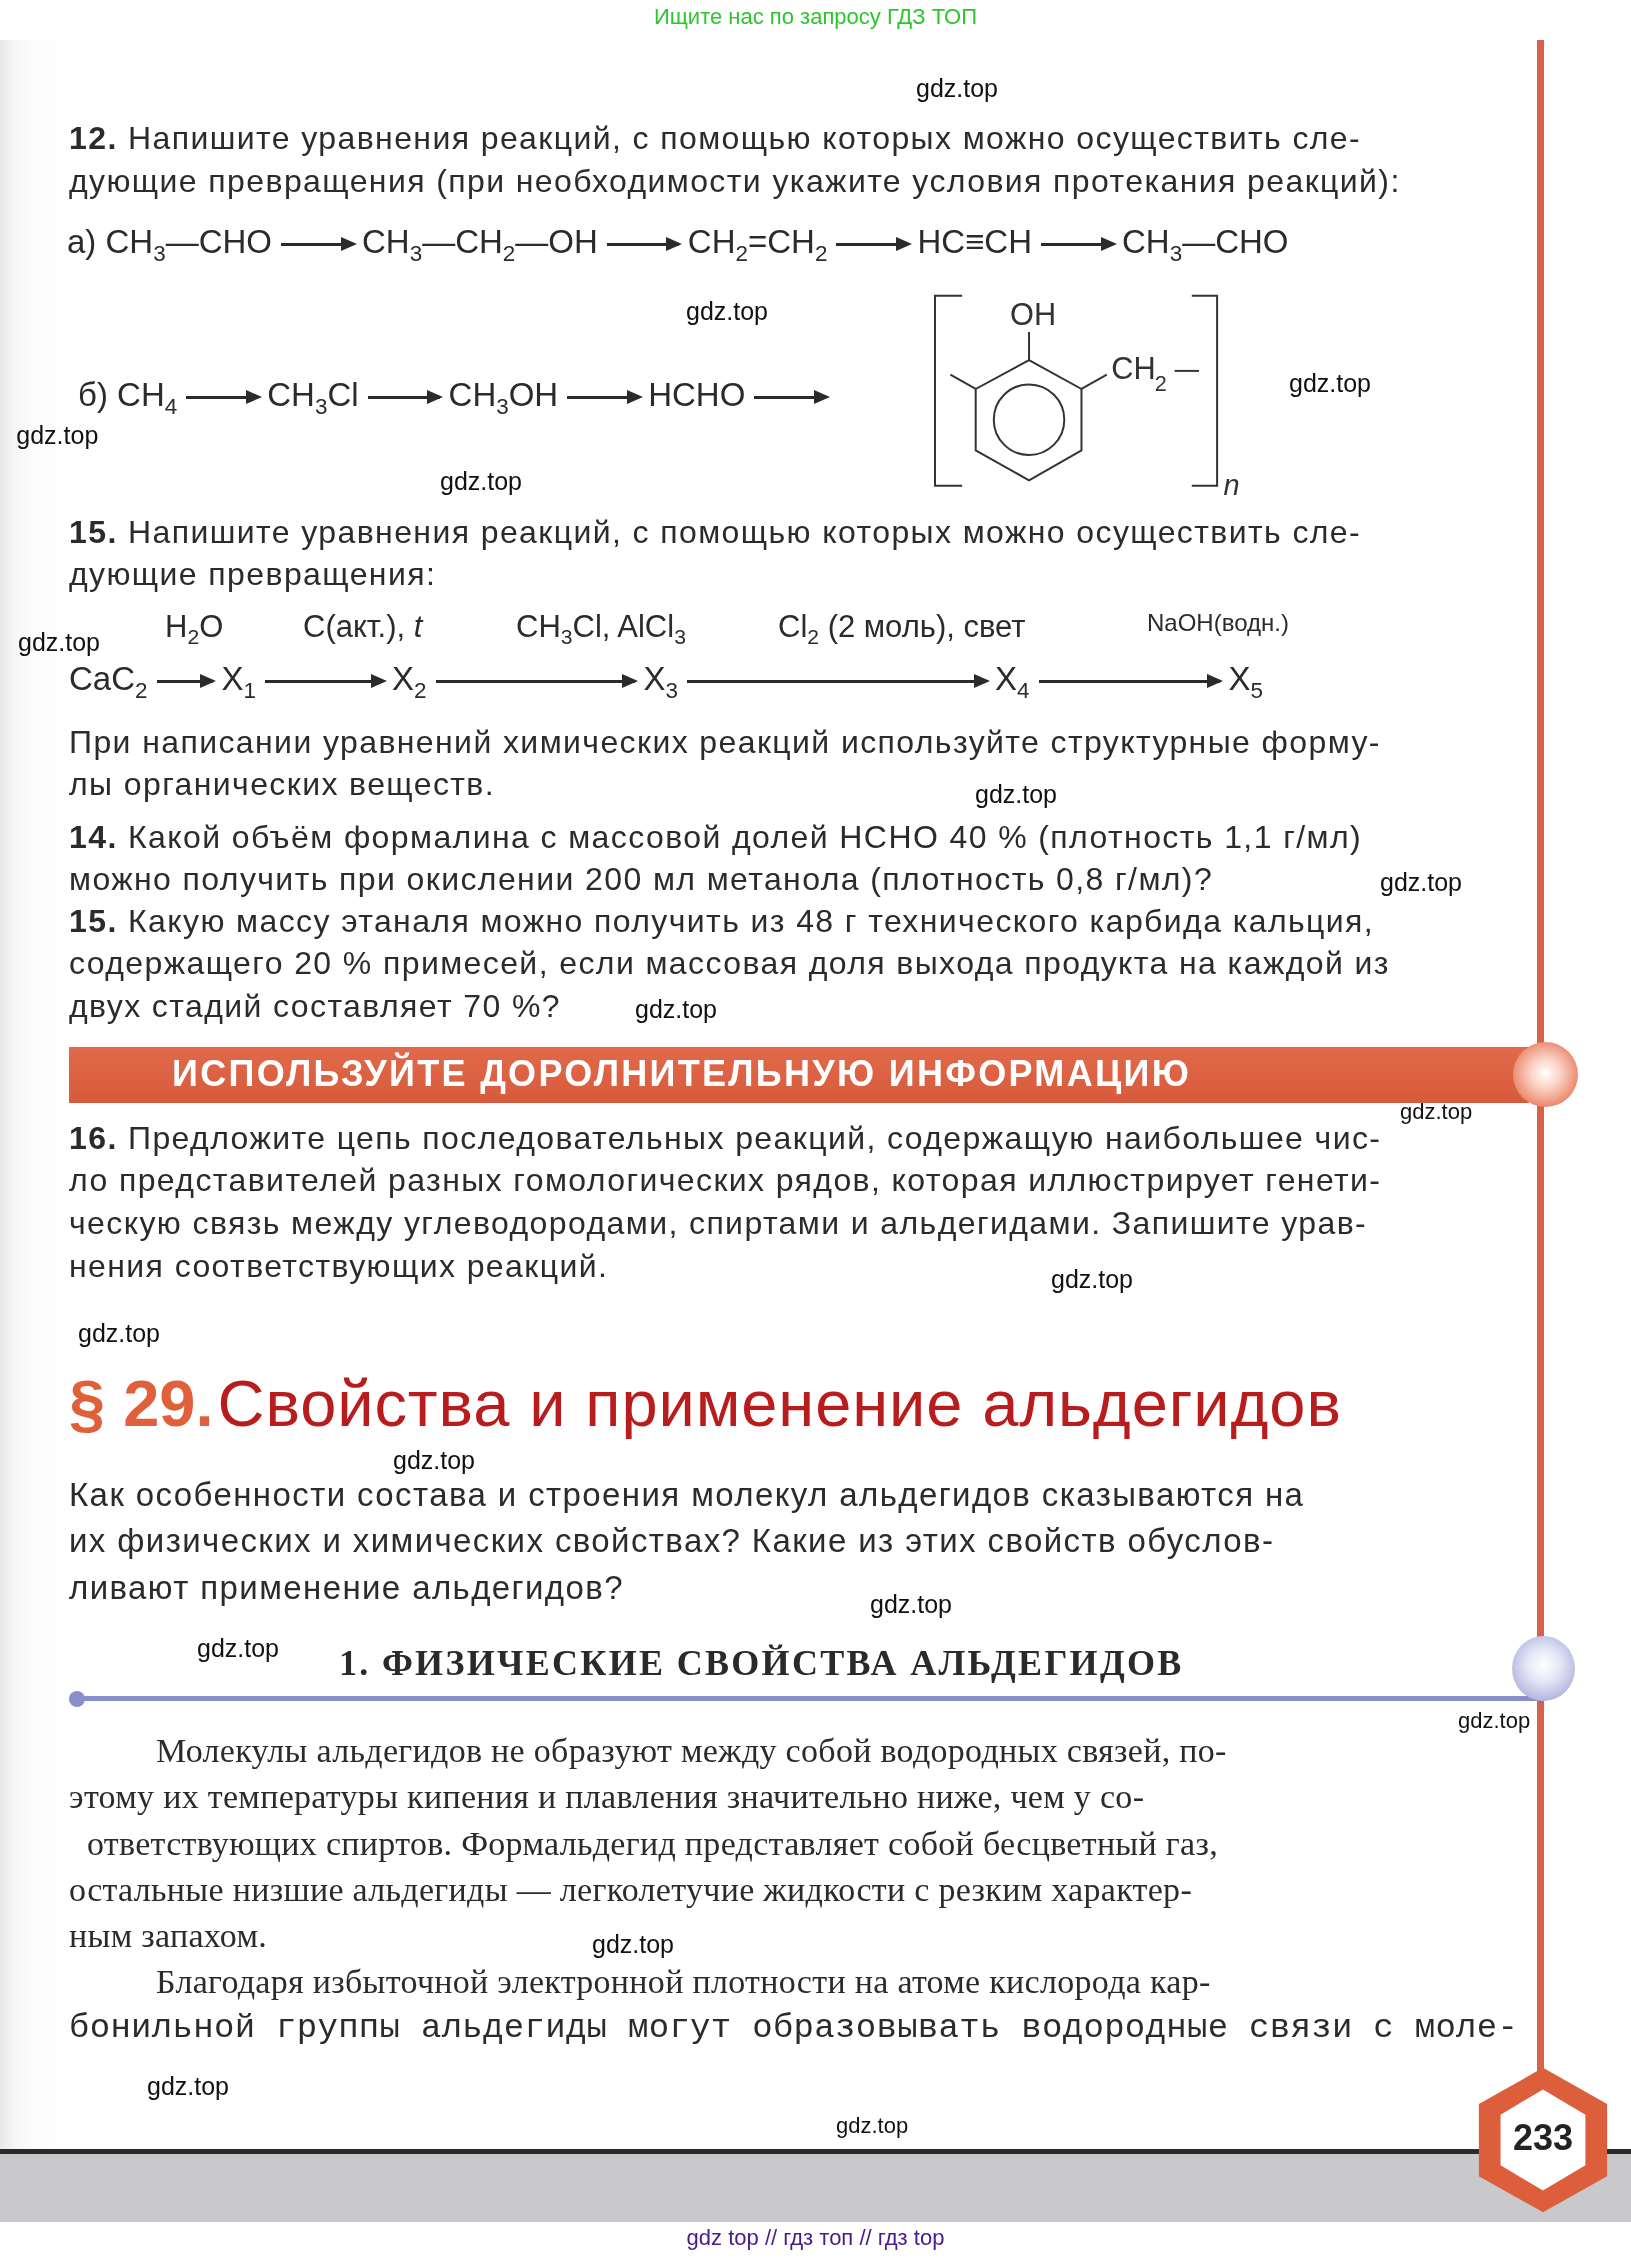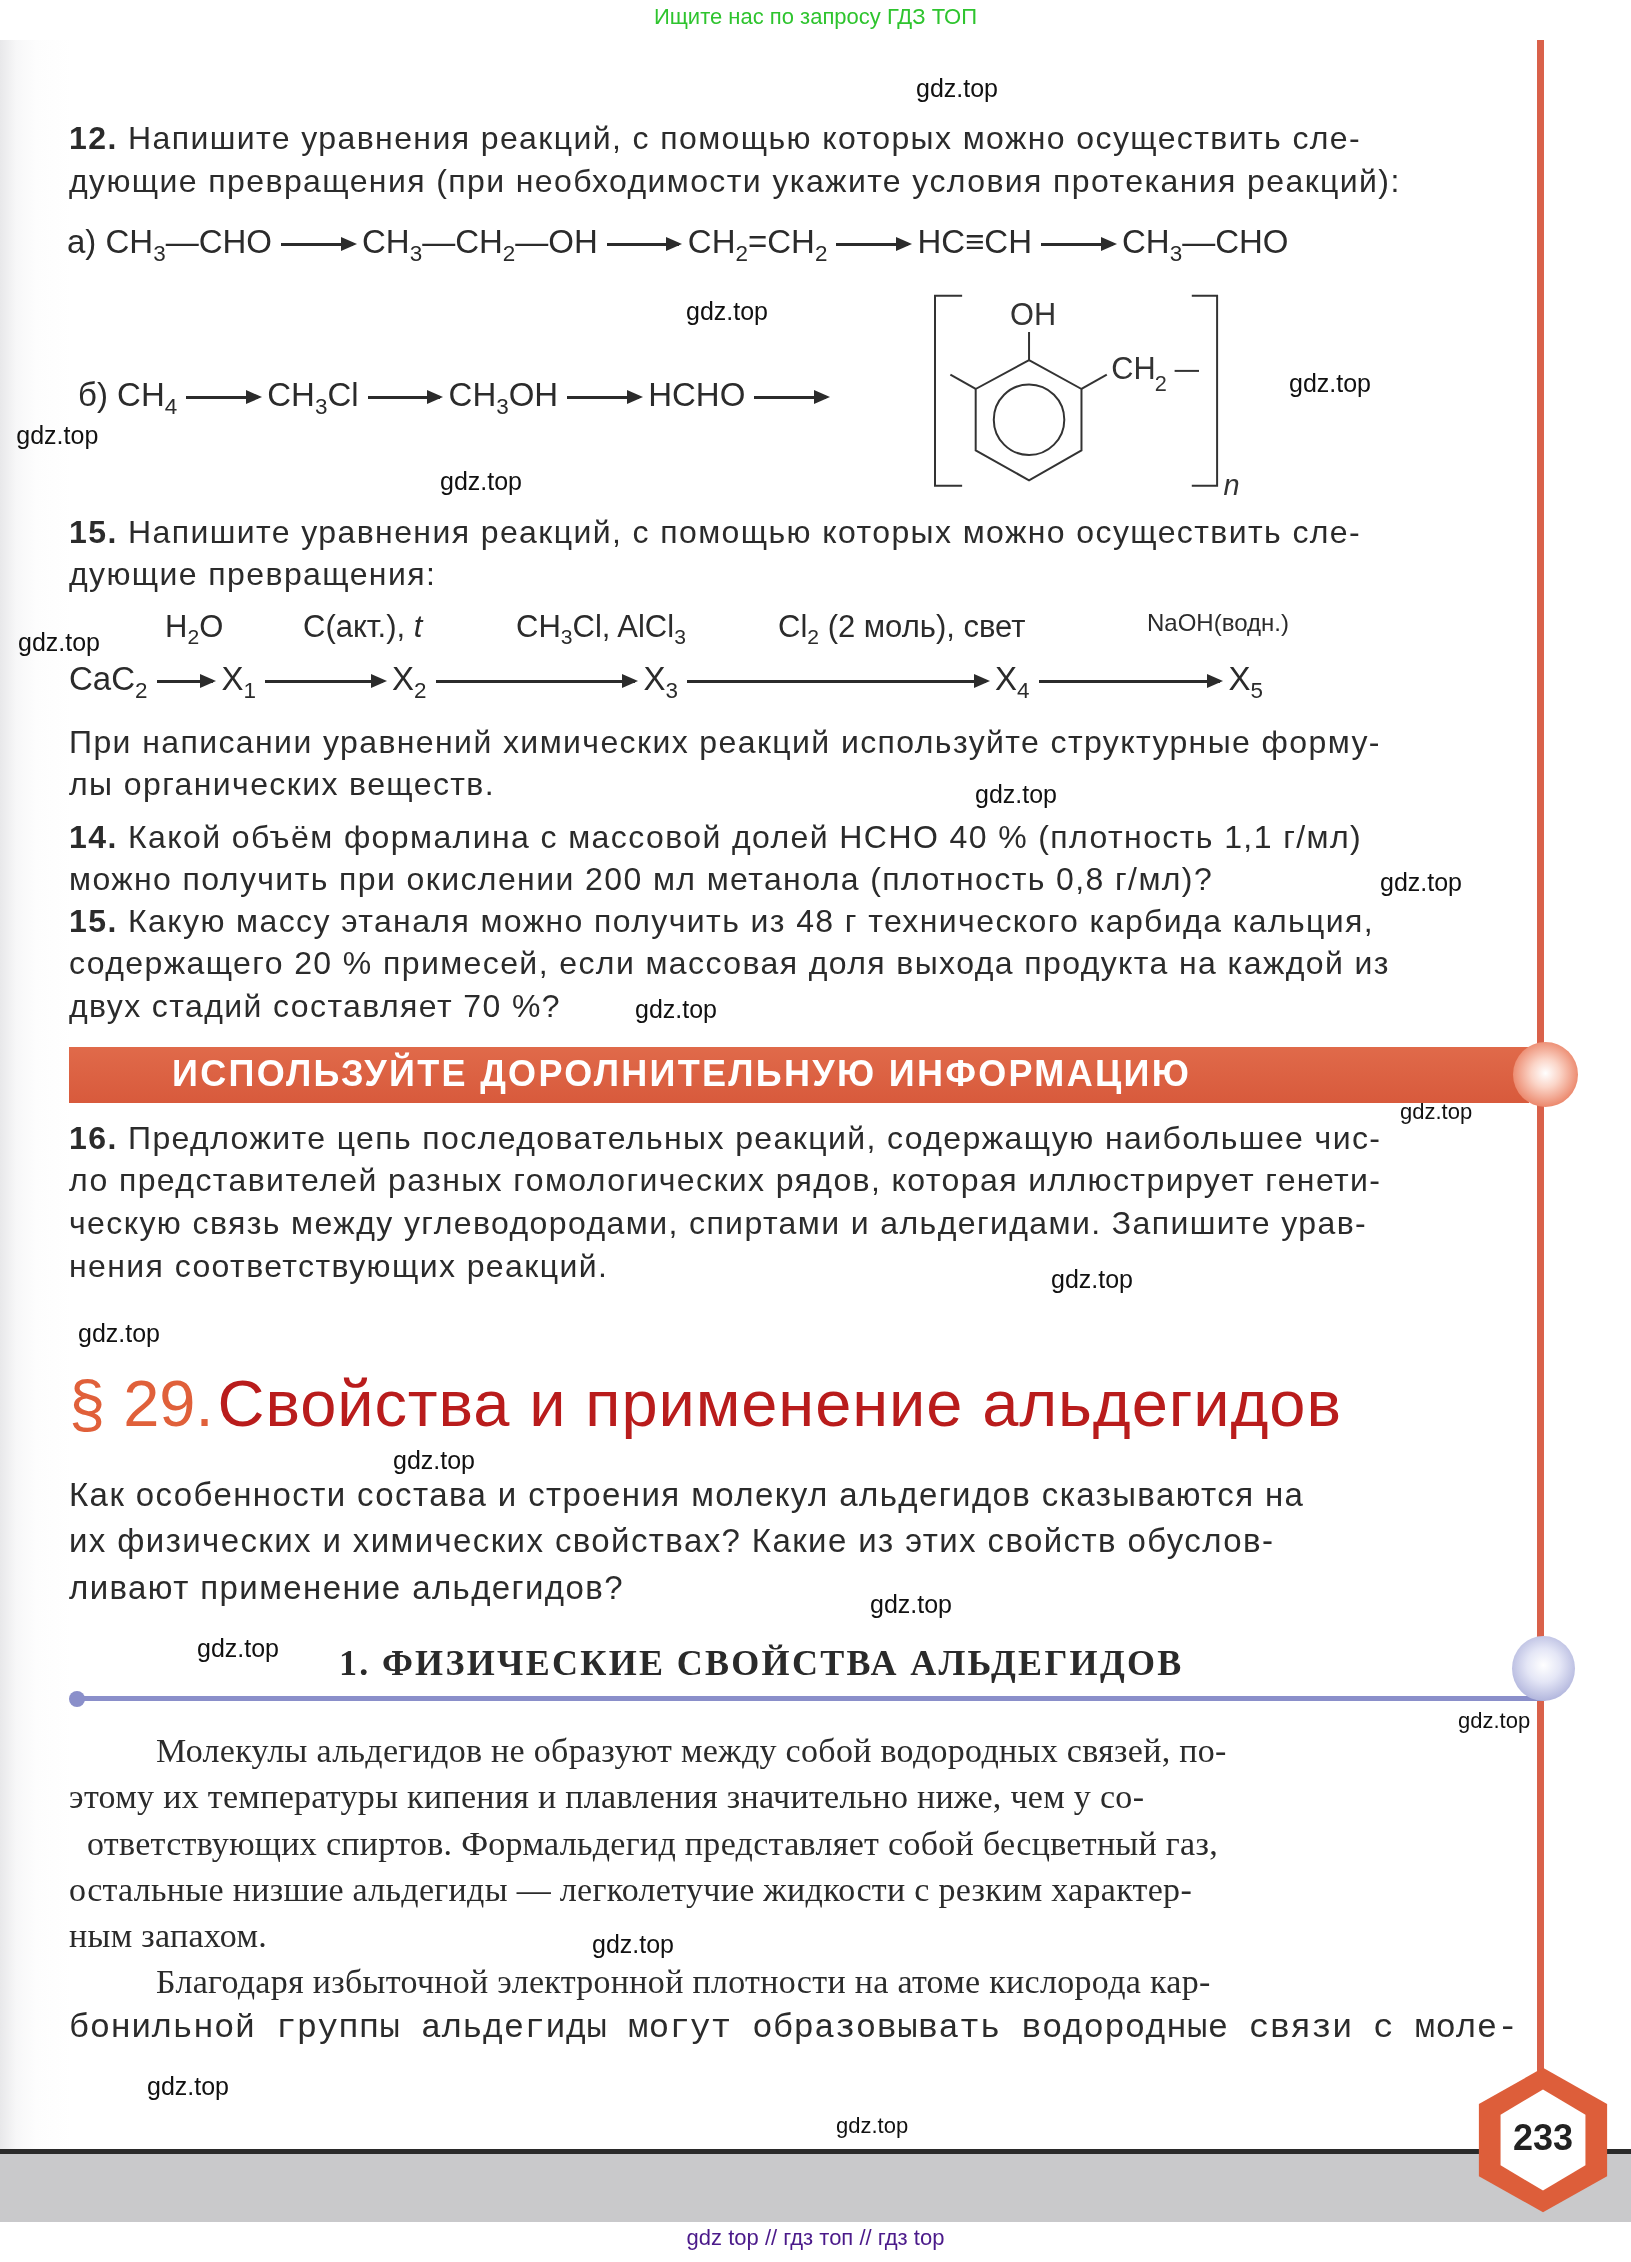--- a/index.html
+++ b/index.html
@@ -24,21 +24,21 @@
   .banner { position:absolute; left:69px; top:1047px; width:1460px; height:56px;
             background:linear-gradient(#e06a4a, #d85a3c); }
   .banner-text { position:absolute; left:172px; top:1053px; color:#ffffff; font-weight:bold;
                  font-size:36px; letter-spacing:2.3px; }
   .orange-ball { position:absolute; left:1513px; top:1042px; width:65px; height:65px; border-radius:50%;
                  background:radial-gradient(circle at 50% 48%, #ffffff 0%, #fbd5c8 30%, #ec8b70 70%, #de6648 100%); }
   .blue-rule { position:absolute; left:76px; top:1696px; width:1470px; height:5.4px; background:#8a8fca; border-radius:2.7px; }
   .blue-dot { position:absolute; left:69px; top:1691px; width:16.3px; height:16.3px; border-radius:50%; background:#8a8fca; }
   .blue-ball { position:absolute; left:1512px; top:1636px; width:63px; height:65px; border-radius:50%;
                background:radial-gradient(circle at 50% 45%, #ffffff 0%, #e4e6f6 35%, #b2b6dd 75%, #9096cc 100%); }
-  .sec-num { color:#e0603a; font-weight:normal; font-size:65px; }
+  .sec-num { color:#e0603a; font-weight:bold; font-size:65px; }
   .sec-title { color:#b91c1c; font-size:65px; letter-spacing:0.9px; }
   .subhead { font-weight:bold; font-size:36px; letter-spacing:2.3px; color:#2a2a2a;font-family:Liberation Serif, serif; }
   .footer-band { position:absolute; left:0; top:2151px; width:1631px; height:71px; background:#c9c9cb; }
   .footer-line { position:absolute; left:0; top:2149px; width:1631px; height:4.5px; background:#2a2a2a; }
   .hexwrap { position:absolute; left:1475px; top:2066px; width:136px; height:149px; }
   .pagenum { position:absolute; left:1475px; top:2117px; width:136px; text-align:center;
              font-weight:bold; font-size:36px; color:#222; }
   .bottom-links { position:absolute; top:2225px; left:0; width:1631px; text-align:center; color:#4b1a8a; font-size:22px; }
 </style>
 </head>

